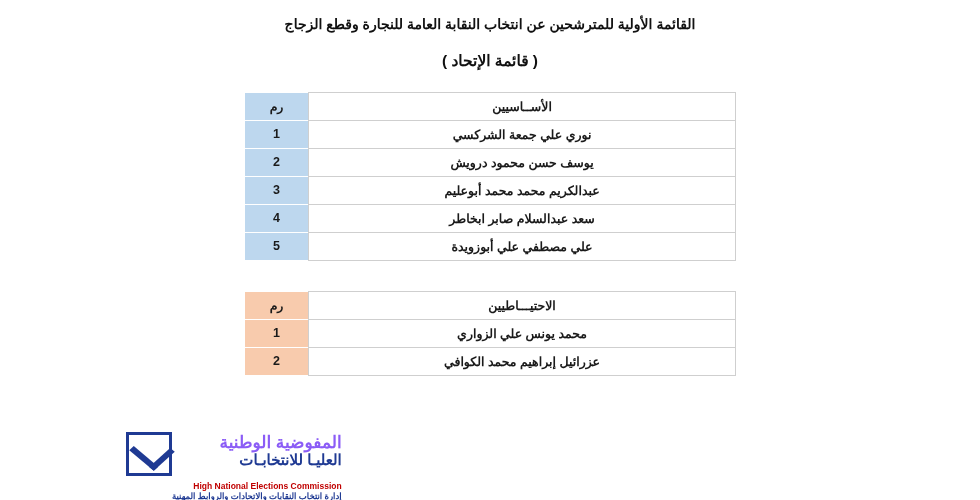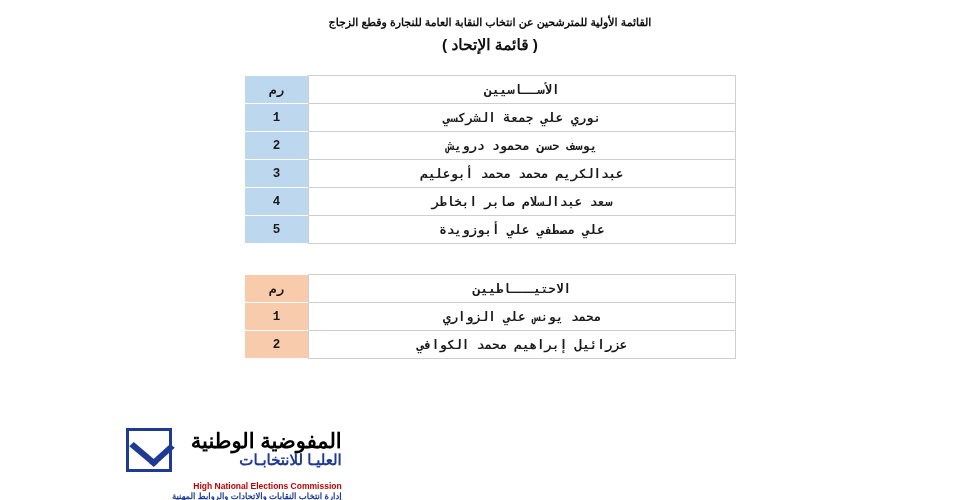--- a/index.html
+++ b/index.html
@@ -20,32 +20,32 @@
     position: relative;
     width: 980px;
     height: 500px;
   }
 
   .title-block {
     text-align: center;
     margin-top: 14px;
   }
   .title-line-1 {
-    font-size: 11px;
+    font-size: 14px;
     font-weight: bold;
     color: #111111;
     letter-spacing: 0px;
     line-height: 1.5;
   }
   .title-line-2 {
     font-size: 15.5px;
     font-weight: bold;
     color: #111111;
     line-height: 1.6;
-    margin-top: 2px;
+    margin-top: 14px;
   }
 
   .tables-wrap {
     margin-top: 18px;
   }
 
   table.list-table {
     border-collapse: collapse;
     width: 492px;
     margin: 0 auto;
@@ -54,21 +54,20 @@
   table.list-table td,
   table.list-table th {
     border: 1px solid #ffffff;
     height: 28px;
     font-size: 12.5px;
     font-weight: bold;
     padding: 0 6px;
     text-align: center;
     vertical-align: middle;
     box-sizing: border-box;
-    font-family: Liberation Mono, monospace;
   }
   table.list-table .col-name {
     width: 400px;
     background: #ffffff;
     color: #1a1a1a;
     border: 1px solid #cfcfcf;
   }
   table.list-table .col-num {
     width: 60px;
     color: #1a1a1a;
@@ -134,23 +133,23 @@
     border-right: 6px solid #1f3a93;
     border-bottom: 6px solid #1f3a93;
     transform: rotate(40deg) skewX(-8deg);
   }
   .logo-text {
     text-align: right;
     line-height: 1.12;
     padding-top: 1px;
   }
   .logo-ar-1 {
-    font-size: 21px;
-    font-weight: bold;
-    color: #000000;
+    font-size: 17px;
+    font-weight: bold;
+    color: #8b5cf6;
     white-space: nowrap;
   }
   .logo-ar-2 {
     font-size: 15px;
     font-weight: bold;
     color: #1f3a93;
     white-space: nowrap;
     letter-spacing: 1px;
     padding-left: 16px;
   }

